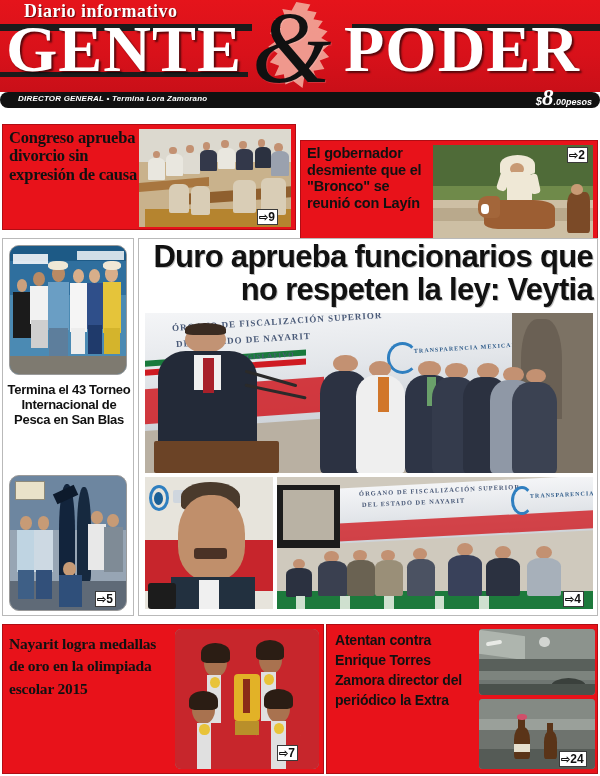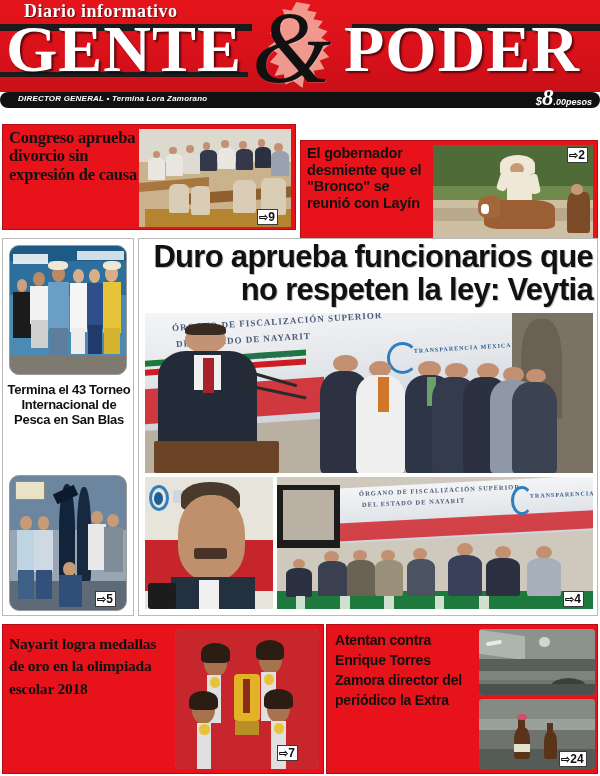--- a/index.html
+++ b/index.html
@@ -574,21 +574,21 @@
         <div style="position:absolute;left:64%;top:90%;width:3%;height:10%;background:#cfe0cf"></div>
       </div>
     </div>
 
     <div class="pagebadge" style="left:424px;top:352px;">
       <span class="arw">⇨</span><span>4</span>
     </div>
   </div>
 
   <div class="redblock" id="blk-oro">
-    <div class="headline" id="oro-title">Nayarit logra medallas de oro en la olimpiada escolar 2018</div>
+    <div class="headline" id="oro-title">Nayarit logra medallas de oro en la olimpiada escolar 2015</div>
 
     <div class="photo" id="oro-photo">
       <div class="scene">
         <div class="band" style="left:0;top:0;right:0;bottom:0;background:#c7262c"></div>
 
         <div class="head" style="left:20%;top:14%;width:16%;height:20%;background:#a9724f"></div>
         <div class="hair" style="left:18%;top:10%;width:20%;height:14%;background:#2b1d14"></div>
         <div class="girl-red" style="left:13%;top:33%;width:28%;height:36%;background:#e0e0e0"></div>
         <div style="position:absolute;left:13%;top:33%;width:9%;height:36%;background:#c7262c"></div>
         <div style="position:absolute;left:32%;top:33%;width:9%;height:36%;background:#c7262c"></div>

